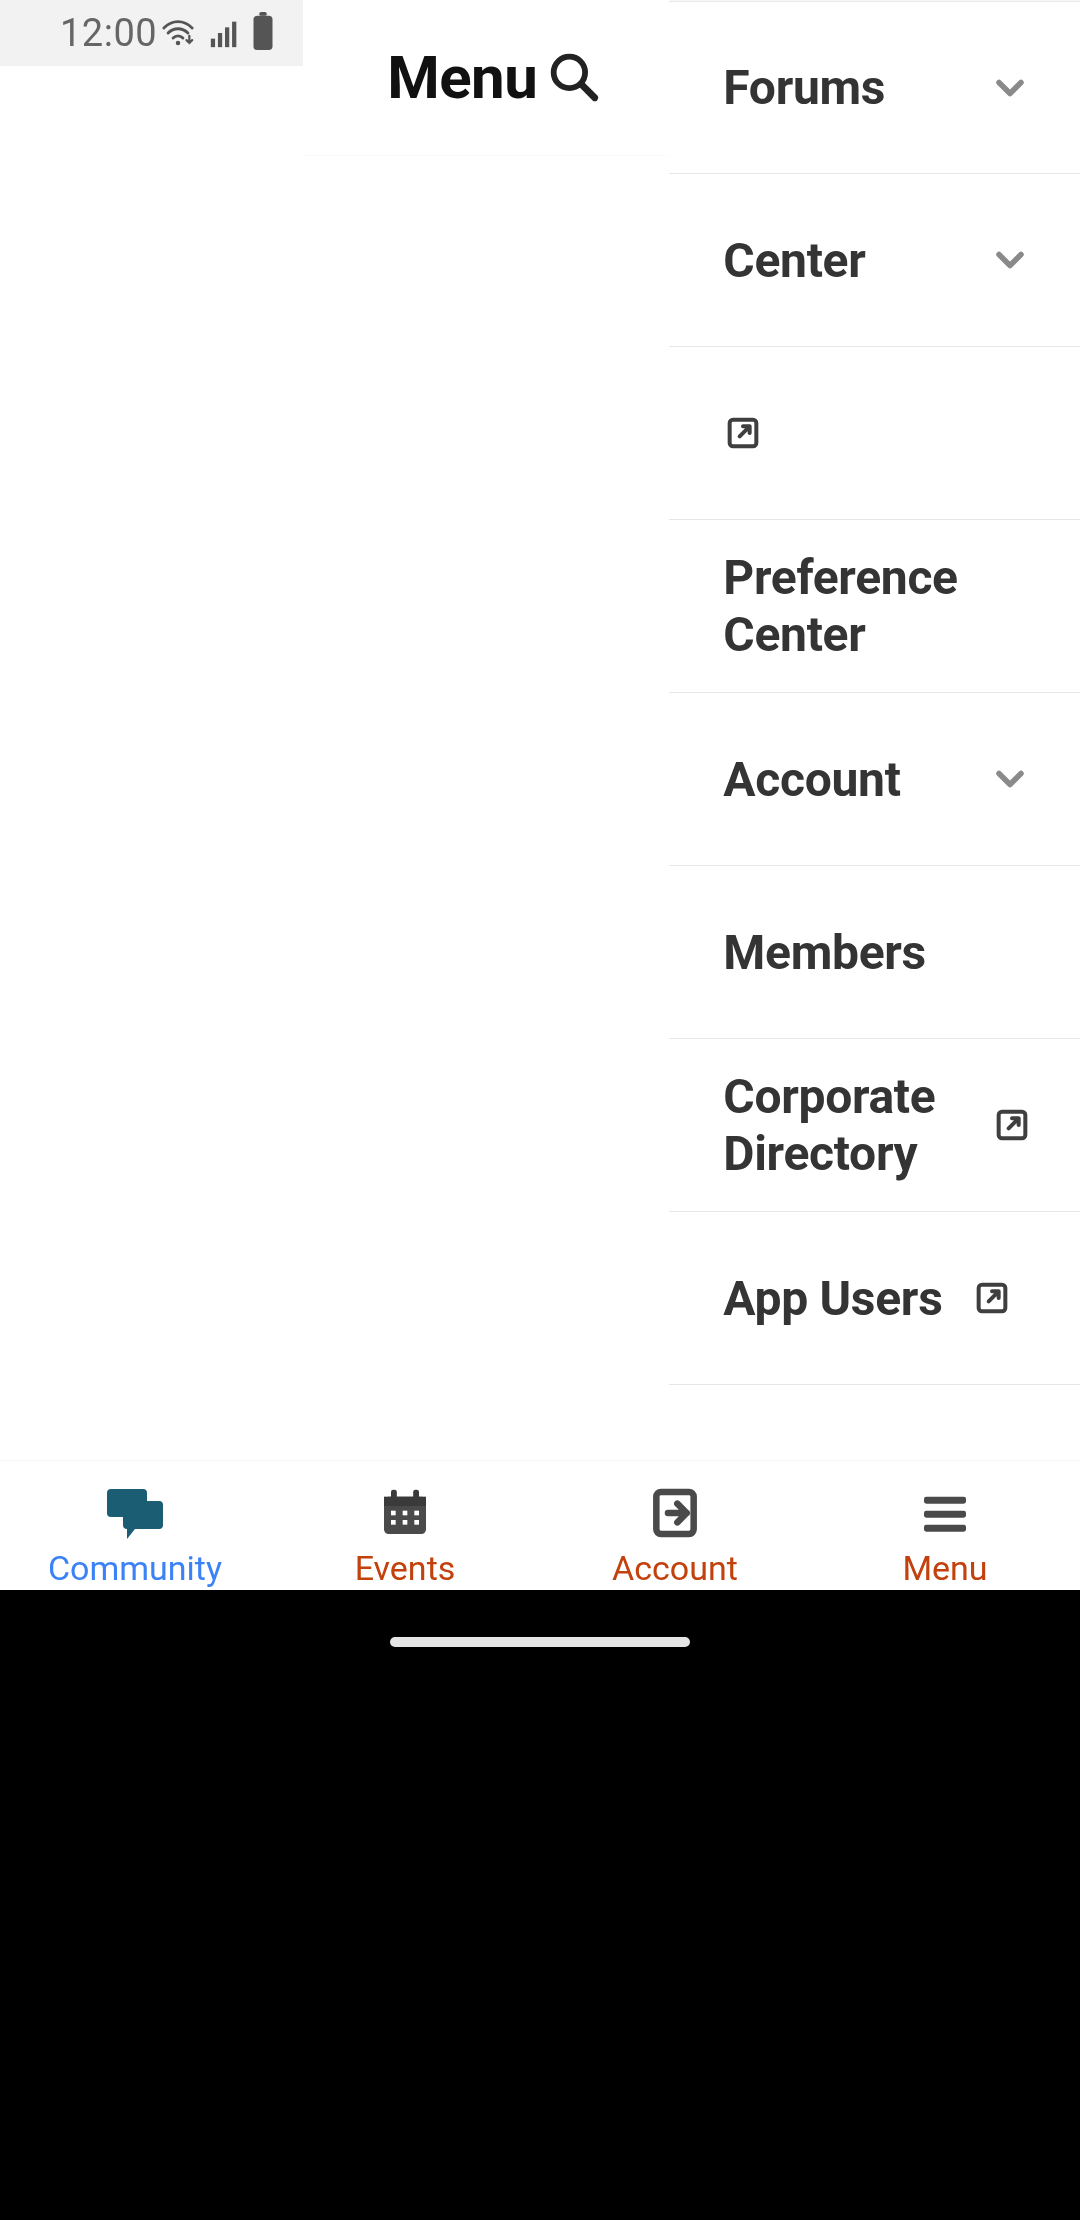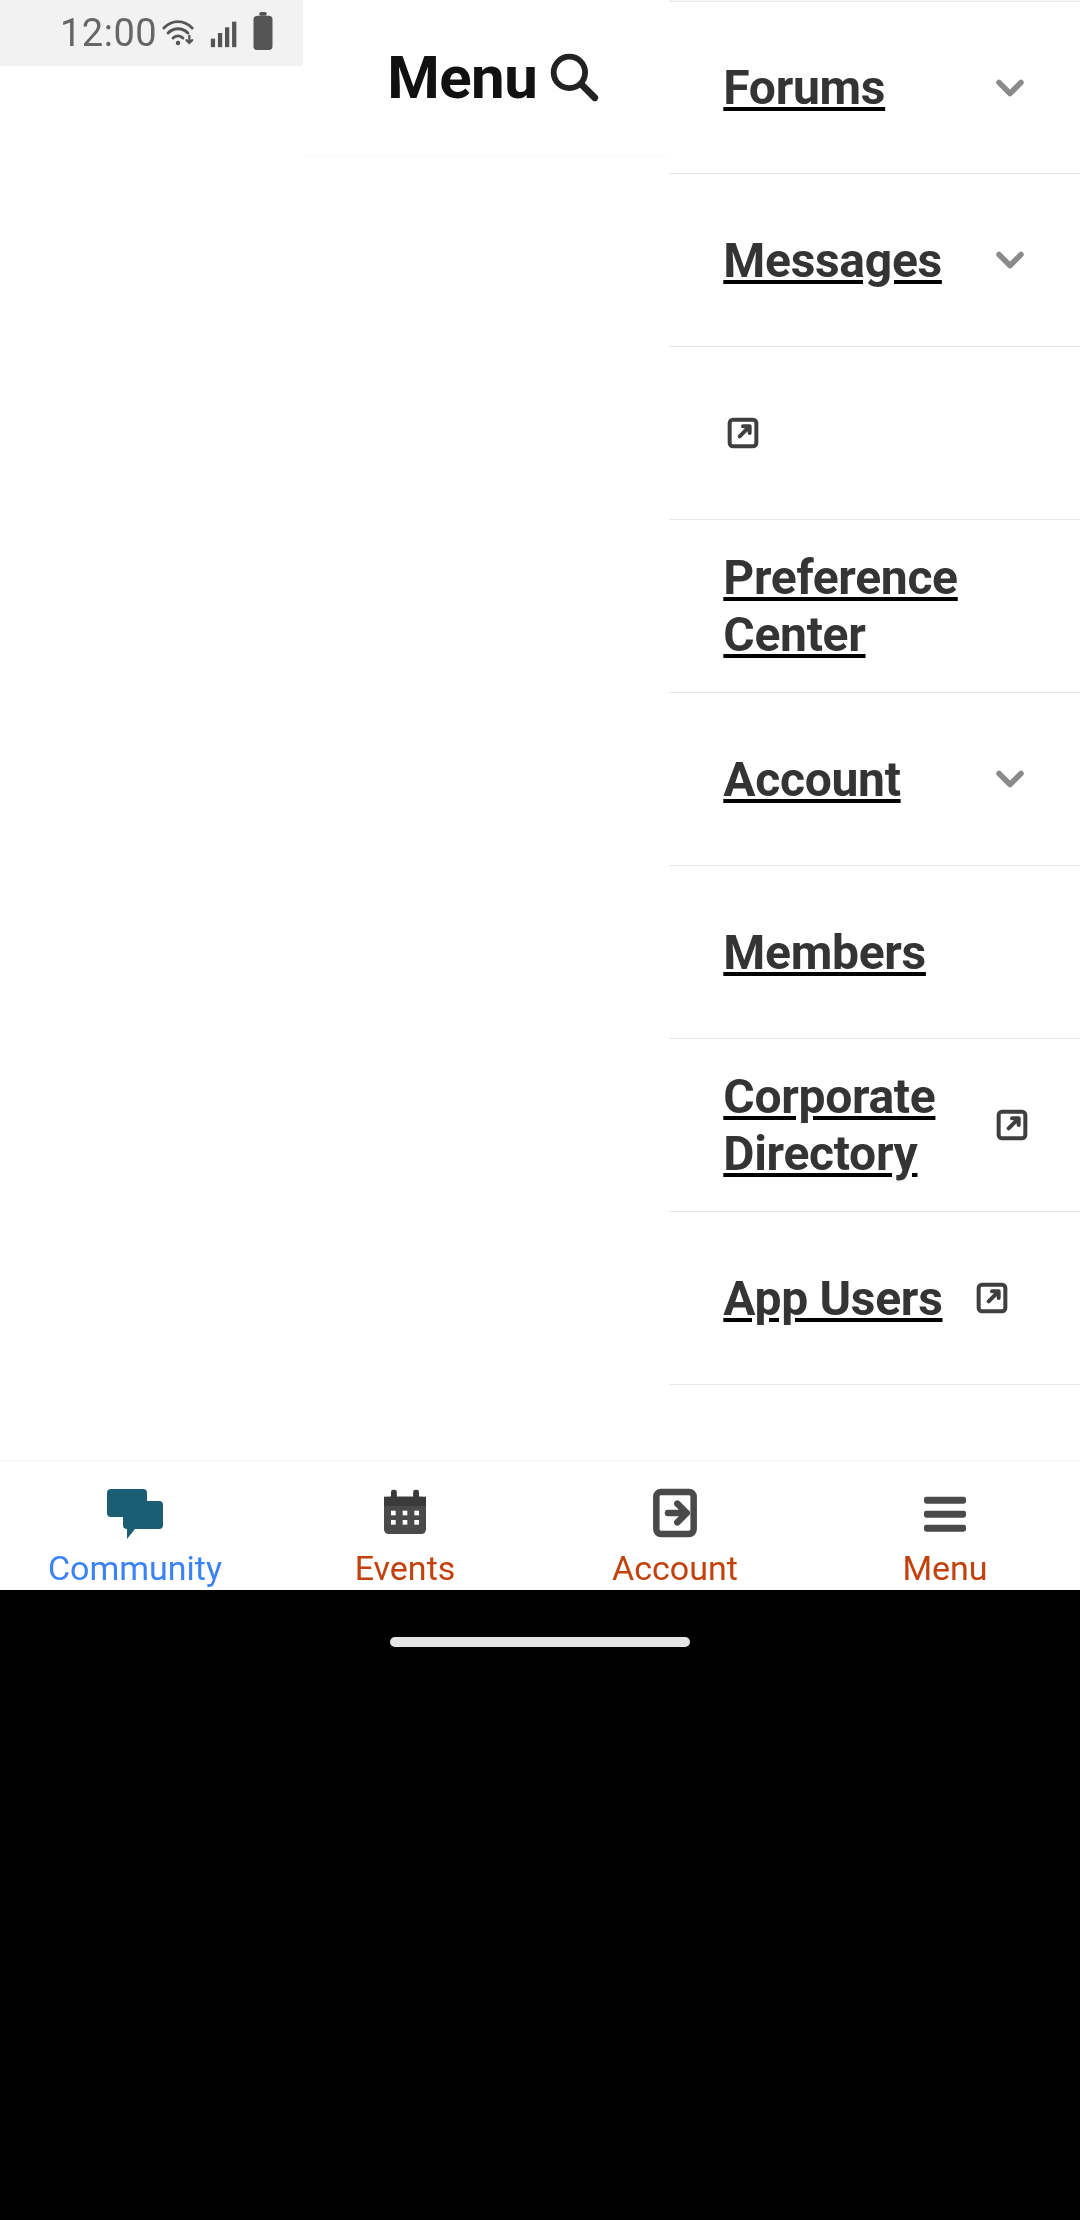--- a/index.html
+++ b/index.html
@@ -11,21 +11,21 @@
     .status-time { font-size: 38px; color: #666; letter-spacing: 0.5px; }
     .status-icons { display: flex; align-items: flex-end; gap: 6px; }
 
     
     .app-bar { height: 156px; background: #fff; display: flex; align-items: center; justify-content: space-between; padding: 0 60px 0 84px; border-bottom: 1px solid rgba(0,0,0,0.02); }
     .app-title { font-size: 60px; font-weight: 700; color: #111; letter-spacing: -0.5px; }
     .search-btn { width: 72px; height: 72px; display: flex; align-items: center; justify-content: center; color: #333; }
     .menu-list { background: #fff; border-top: 1px solid rgba(0,0,0,0.03); margin-top: 0; }
     .menu-item { display: flex; align-items: center; justify-content: space-between; height: 173px; padding: 0 48px 0 54px; border-bottom: 1.5px solid #e6e6e6; background:#fff; }
     .menu-item:first-child { border-top: 1px solid #e9e9e9; }
-    .menu-label-wrap { display: flex; align-items: center; gap: 30px; text-decoration: underline; }
+    .menu-label-wrap { display: flex; align-items: center; gap: 30px; }
     .menu-label { font-size: 48px; font-weight: 700; color: #343434; letter-spacing: -0.3px; }
     .chevron { color: #8a8a8a; display:flex; align-items:center; }
     .ext-icon { color: #3f3f3f; display:flex; align-items:center; }
 
     
     .bottom-nav { position: absolute; left: 0; right: 0; bottom: 103px; height: 130px; background: #fff; display: flex; border-top: 1px solid rgba(0,0,0,0.04); }
     .nav-item { flex: 1; display: flex; flex-direction: column; align-items: center; justify-content: flex-end; gap: 6px; padding-bottom: 2px; color: #c2410c; }
     .nav-item.active { color: #3b82f6; }
     .nav-label { font-size: 34px; }
     .nav-icon { height: 58px; display:flex; align-items:center; justify-content:center; }
@@ -98,21 +98,21 @@
           </div>
           <span class="chevron">
             <svg width="44" height="44" viewBox="0 0 24 24">
                 <path d="M6 9l6 6 6-6" stroke="#8a8a8a" stroke-width="3" fill="none" stroke-linecap="round" stroke-linejoin="round"></path>
               </svg>
           </span>
         </div>
 
         <div class="menu-item">
           <div class="menu-label-wrap">
-            <span class="menu-label">Messages</span>
+            <span class="menu-label">Center</span>
           </div>
           <span class="chevron">
             <svg width="44" height="44" viewBox="0 0 24 24">
                 <path d="M6 9l6 6 6-6" stroke="#8a8a8a" stroke-width="3" fill="none" stroke-linecap="round" stroke-linejoin="round"></path>
               </svg>
           </span>
         </div>
 
         <div class="menu-item">
           <div class="menu-label-wrap">

